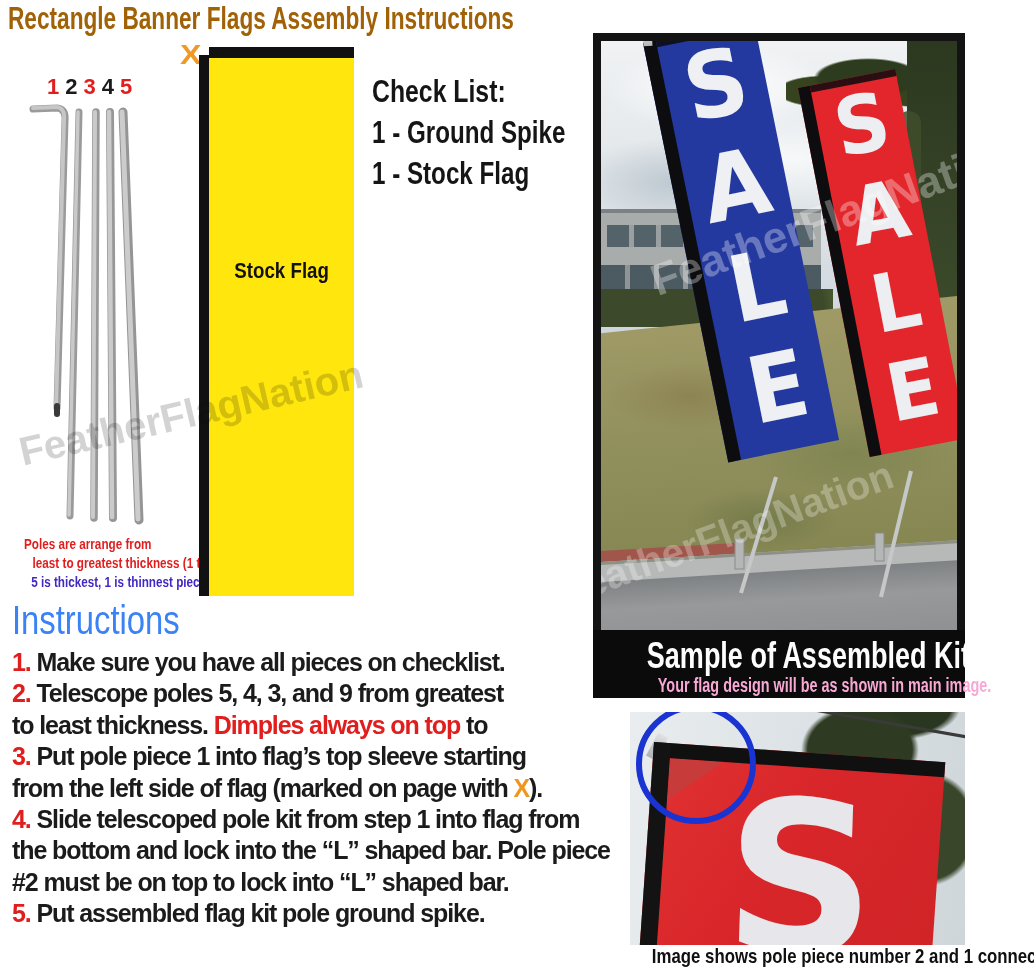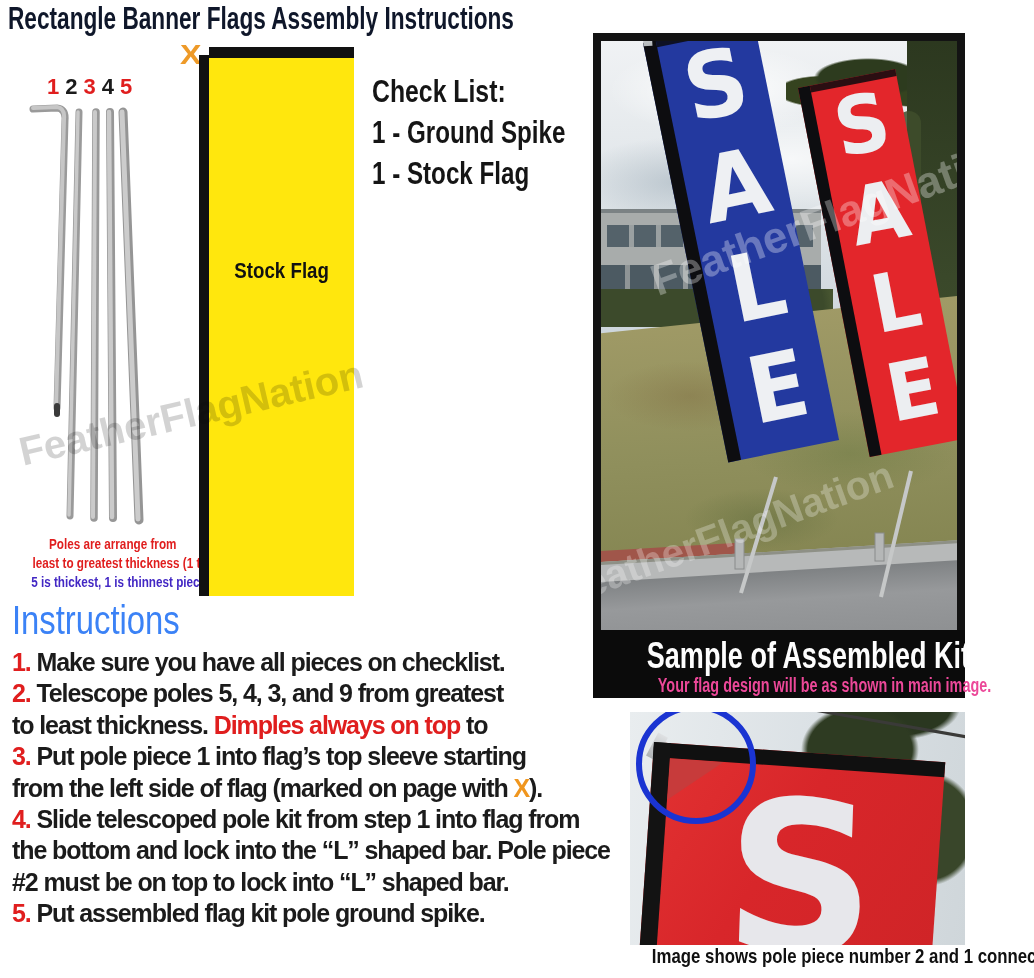--- a/index.html
+++ b/index.html
@@ -9,25 +9,25 @@
   
   .sx{display:inline-block;white-space:nowrap;transform-origin:0 50%}
   .sxc{display:inline-block;white-space:nowrap;transform-origin:50% 50%}
   .sx73{transform:scaleX(.73)} .sx78{transform:scaleX(.78)} .sx80{transform:scaleX(.80)}
   .sxc72{transform:scaleX(.72)} .sxc75{transform:scaleX(.75)} .sxc78{transform:scaleX(.78)}
   .sxc80{transform:scaleX(.80)} .sxc85{transform:scaleX(.85)}
   
   .c-red{color:#e01e1e}.c-orange{color:#f0961e}.c-black{color:#1b1b1b}
   .c-purple{color:#4328c4}
   
-  .title{left:8px;top:1px;font-size:31px;font-weight:bold;color:#0f172a}
+  .title{left:8px;top:1px;font-size:31px;font-weight:bold;color:#a16207}
   
   .pole-numbers{left:47px;top:74px;display:flex;gap:6px;font-size:22px;font-weight:bold}
   .poles-svg{left:22px;top:98px}
-  .pole-note{left:6px;top:534px;width:214px;text-align:center;font-size:15px;
+  .pole-note{left:6px;top:534px;width:214px;font-size:15px;
              font-weight:bold;line-height:19px}
   
   .x-marker{left:180px;top:39px;font-size:28px;font-weight:bold;color:#ee9a28;
             transform:scaleX(1.15);transform-origin:0 0}
   .sf-topbar{left:209px;top:47px;width:145px;height:11px;background:#111}
   .sf-polebar{left:199px;top:55px;width:10px;height:541px;background:#111}
   .sf-body{left:209px;top:58px;width:145px;height:538px;background:#ffe70d}
   .sf-label{left:209px;top:258px;width:145px;text-align:center;font-size:22px;
             font-weight:bold;color:#111}
   
@@ -93,21 +93,21 @@
   .tip-b{left:1px;top:-13px;width:9px;height:17px;transform:rotate(8deg)}
   .letters{position:absolute;right:0;bottom:0;top:4px;display:flex;flex-direction:column;
       align-items:center;font-family:"DejaVu Sans",sans-serif;font-weight:bold}
   .letters-b{left:13px;font-size:92px;line-height:103px;color:#eef0f3}
   .letters-r{left:12px;font-size:80px;line-height:90px;color:#eceef1}
   .stack-letter{transform:scaleX(.94)}
   .wm-main1{left:40px;top:150px;font-size:44px;color:rgba(255,255,255,.32);transform:rotate(-20deg)}
   .wm-main2{left:-50px;top:470px;font-size:40px;color:rgba(255,255,255,.28);transform:rotate(-20deg)}
   .pm-caption{position:absolute;left:0;right:0;bottom:0;height:68px;background:#0b0b0b;text-align:right}
   .pm-cap-title{margin-top:8px;font-size:36px;font-weight:bold;color:#fdfdfd;line-height:36px}
-  .pm-cap-sub{font-size:20px;font-weight:bold;color:#ec4899;line-height:22px}
+  .pm-cap-sub{font-size:20px;font-weight:bold;color:#f9a8d4;line-height:22px}
   
   .photo-detail{left:630px;top:712px;width:335px;height:233px;overflow:hidden;z-index:6;
       background:linear-gradient(100deg,#e9edef 0%,#dbe1e5 50%,#cfd6da 100%)}
   .df-palm{right:-30px;top:-42px;width:225px;height:265px;background:
       radial-gradient(ellipse 95px 72px at 40% 30%,#2e3b22 0 55%,transparent 62%),
       radial-gradient(ellipse 82px 92px at 70% 60%,#39462a 0 55%,transparent 62%),
       radial-gradient(ellipse 104px 52px at 55% 14%,#2a3720 0 55%,transparent 64%)}
   .df-trunk{left:245px;top:58px;width:9px;height:180px;background:#6e6a5c;transform:rotate(7deg)}
   .df-wire{left:170px;top:-6px;width:185px;height:3px;background:#3a3a38;
       transform:rotate(10deg);transform-origin:0 0}

